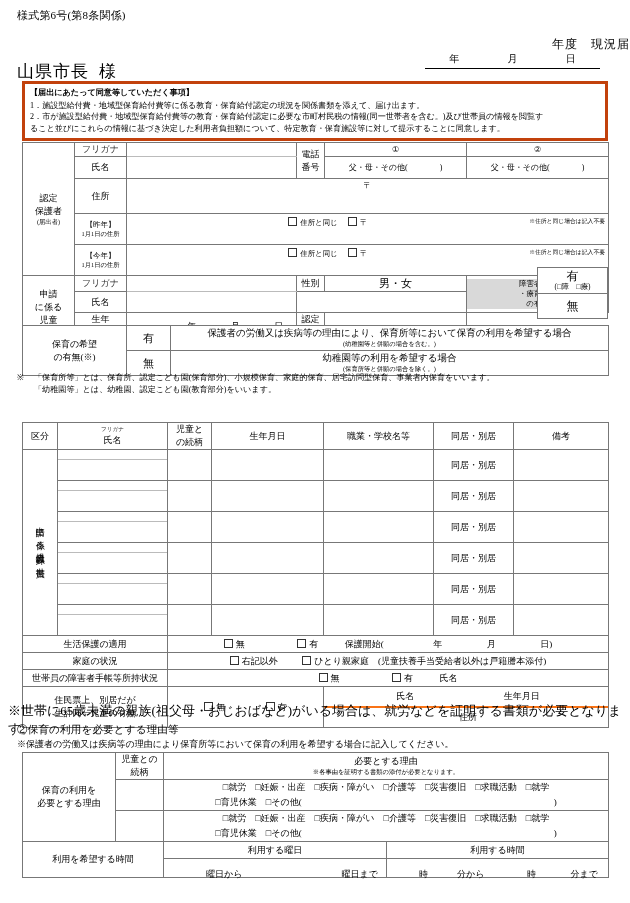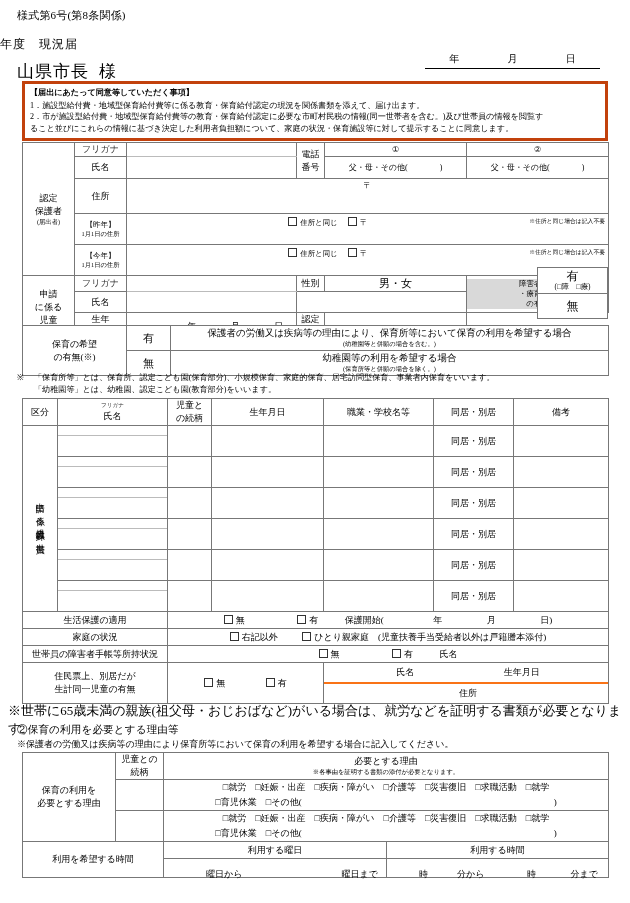--- a/index.html
+++ b/index.html
@@ -29,21 +29,21 @@
     left: 17px;
     top: 8px;
     font-size: 11px;
     letter-spacing: 0.2px;
   }
   .hdr-title {
     position: absolute;
     left: 0;
     top: 36px;
     width: 630px;
-    text-align: left;
+    text-align: right;
     font-size: 12px;
     letter-spacing: 1px;
   }
   .hdr-date {
     position: absolute;
     left: 425px;
     top: 52px;
     width: 175px;
     border-bottom: 1px solid #000;
     font-size: 10px;
@@ -147,21 +147,21 @@
   .sec2-title { left: 17px; top: 723px; }
   .sec2-sub {
     position: absolute;
     left: 17px; top: 738px;
     font-size: 9px;
   }
 
   .t-household {
     position: absolute;
     left: 22px;
-    top: 398px;
+    top: 422px;
     width: 586px;
   }
   .namecell {
     height: 100%;
     box-sizing: border-box;
   }
   .namecell .fr {
     border-bottom: 1px solid #bbb;
     height: 9px;
   }
@@ -194,21 +194,21 @@
     <span>日</span>
   </div>
   <div class="hdr-addressee">
     <span>山県市長</span><span class="sama">様</span>
   </div>
 
   <div class="consent-box">
     <div class="consent-title">【届出にあたって同意等していただく事項】</div>
     <div class="consent-item">1．施設型給付費・地域型保育給付費等に係る教育・保育給付認定の現況を関係書類を添えて、届け出ます。</div>
     <div class="consent-item">2．市が施設型給付費・地域型保育給付費等の教育・保育給付認定に必要な市町村民税の情報(同一世帯者を含む。)及び世帯員の情報を閲覧す</div>
-    <div class="consent-item">ること並びにこれらの情報に基づき決定した利用者負担額について、家庭の状況・保育施設等に対して提示することに同意します。</div>
+    <div class="consent-item">ること並びにこれらの情報に基づき決定した利用者負担額について、特定教育・保育施設等に対して提示することに同意します。</div>
   </div>
 
   <table class="frm t-main">
     <colgroup>
       <col style="width:52px">
       <col style="width:52px">
       <col style="width:170px">
       <col style="width:28px">
       <col style="width:142px">
       <col style="width:142px">

